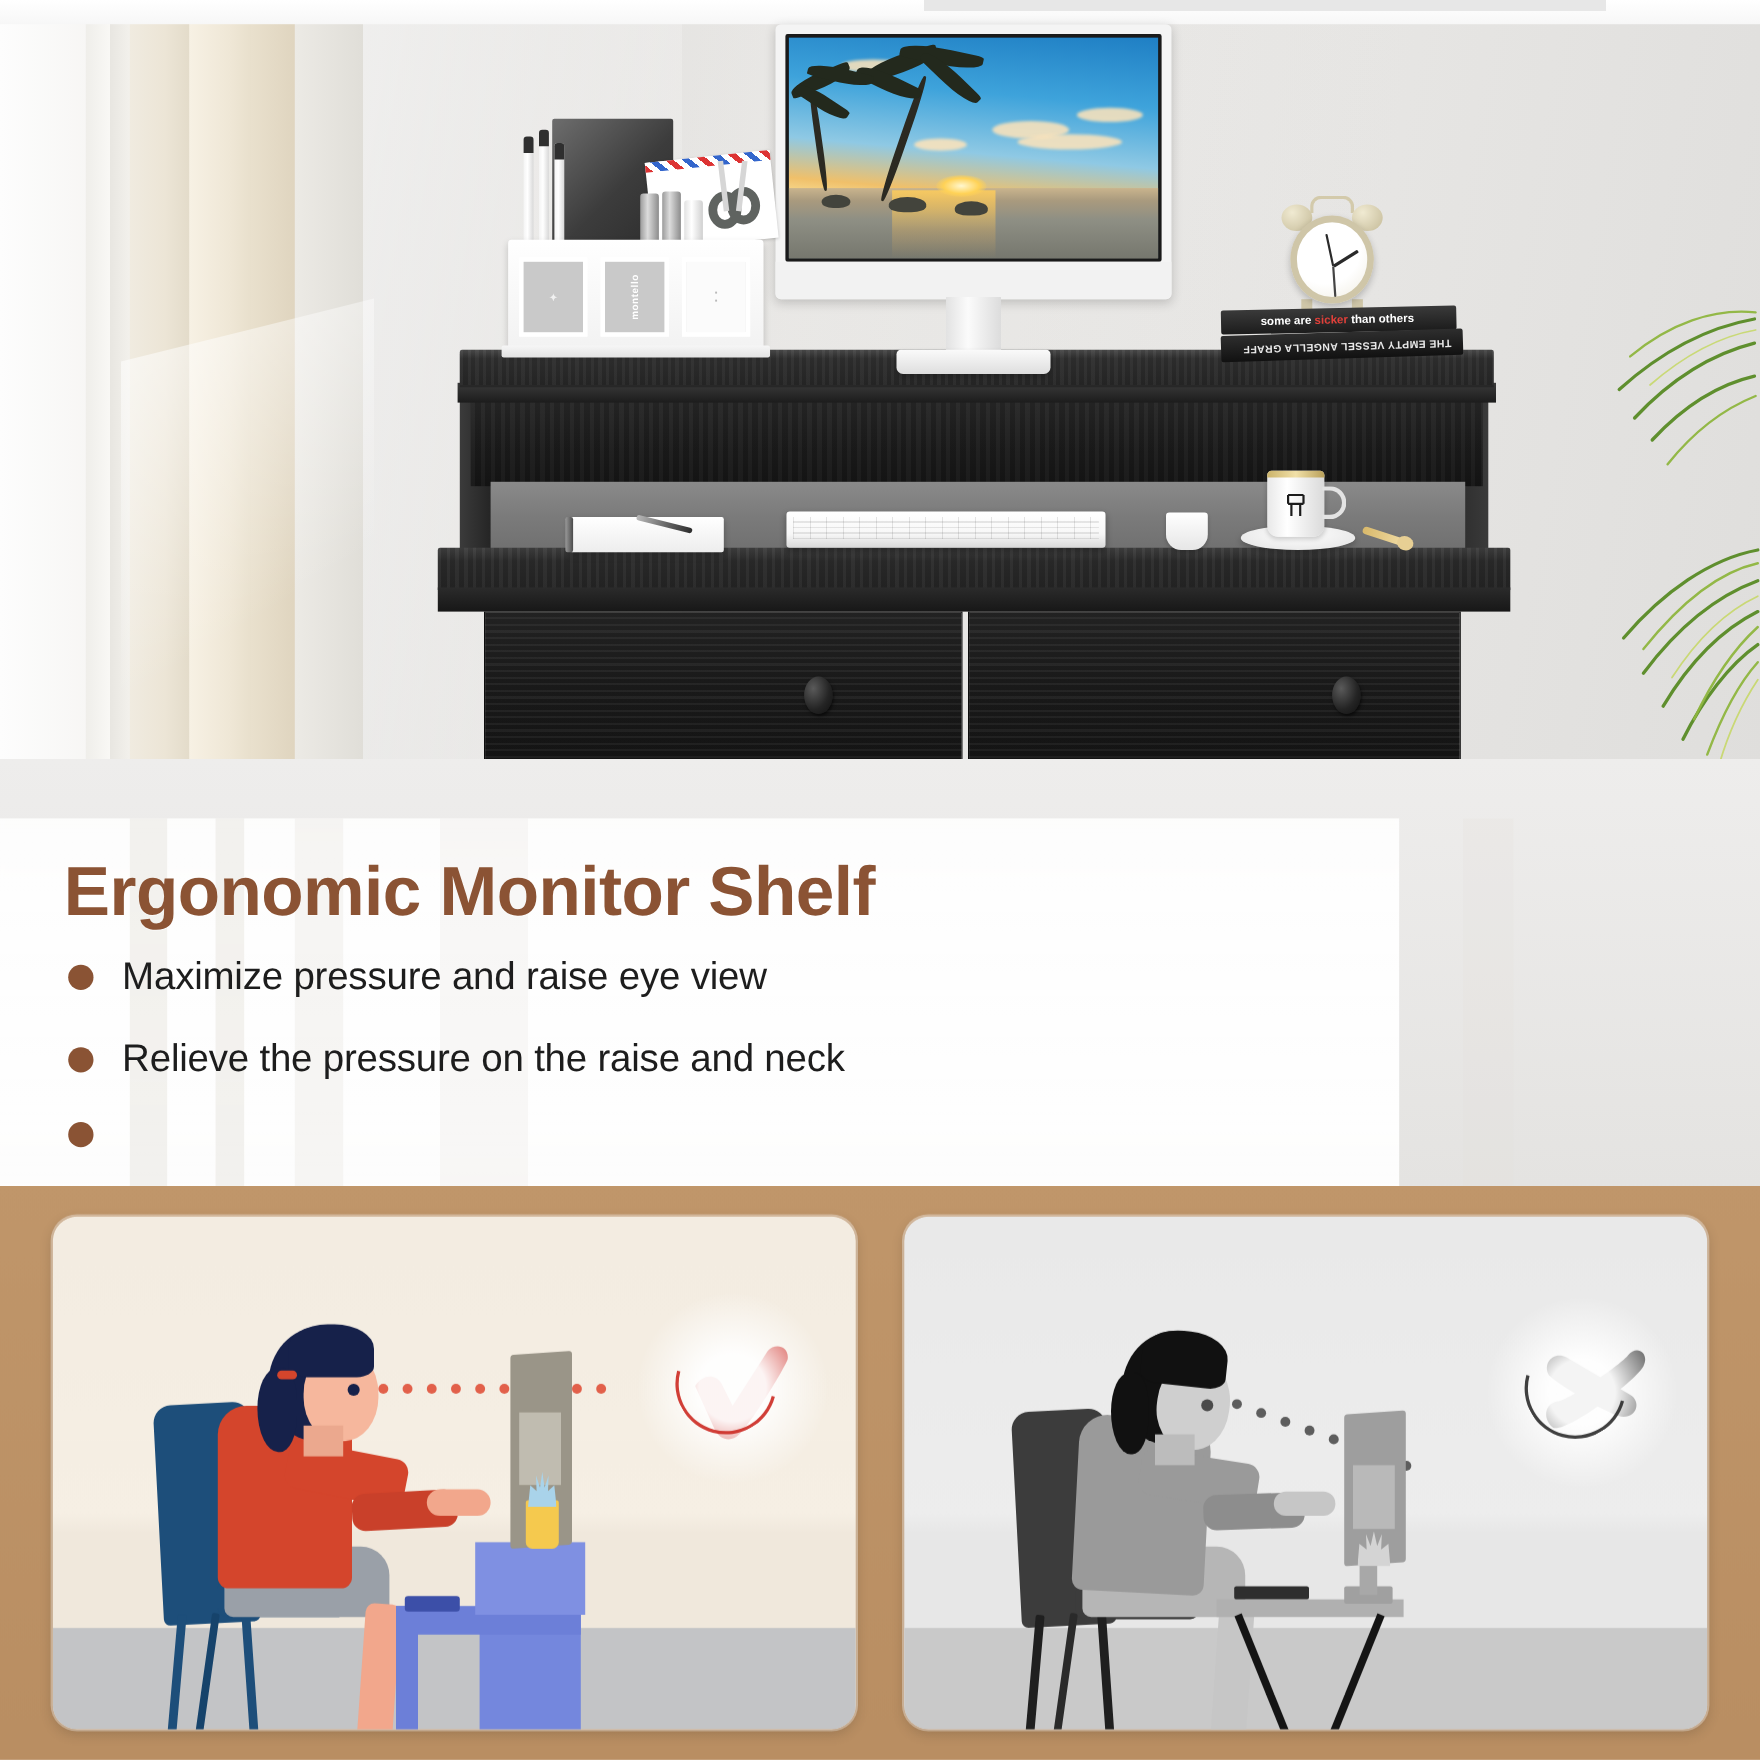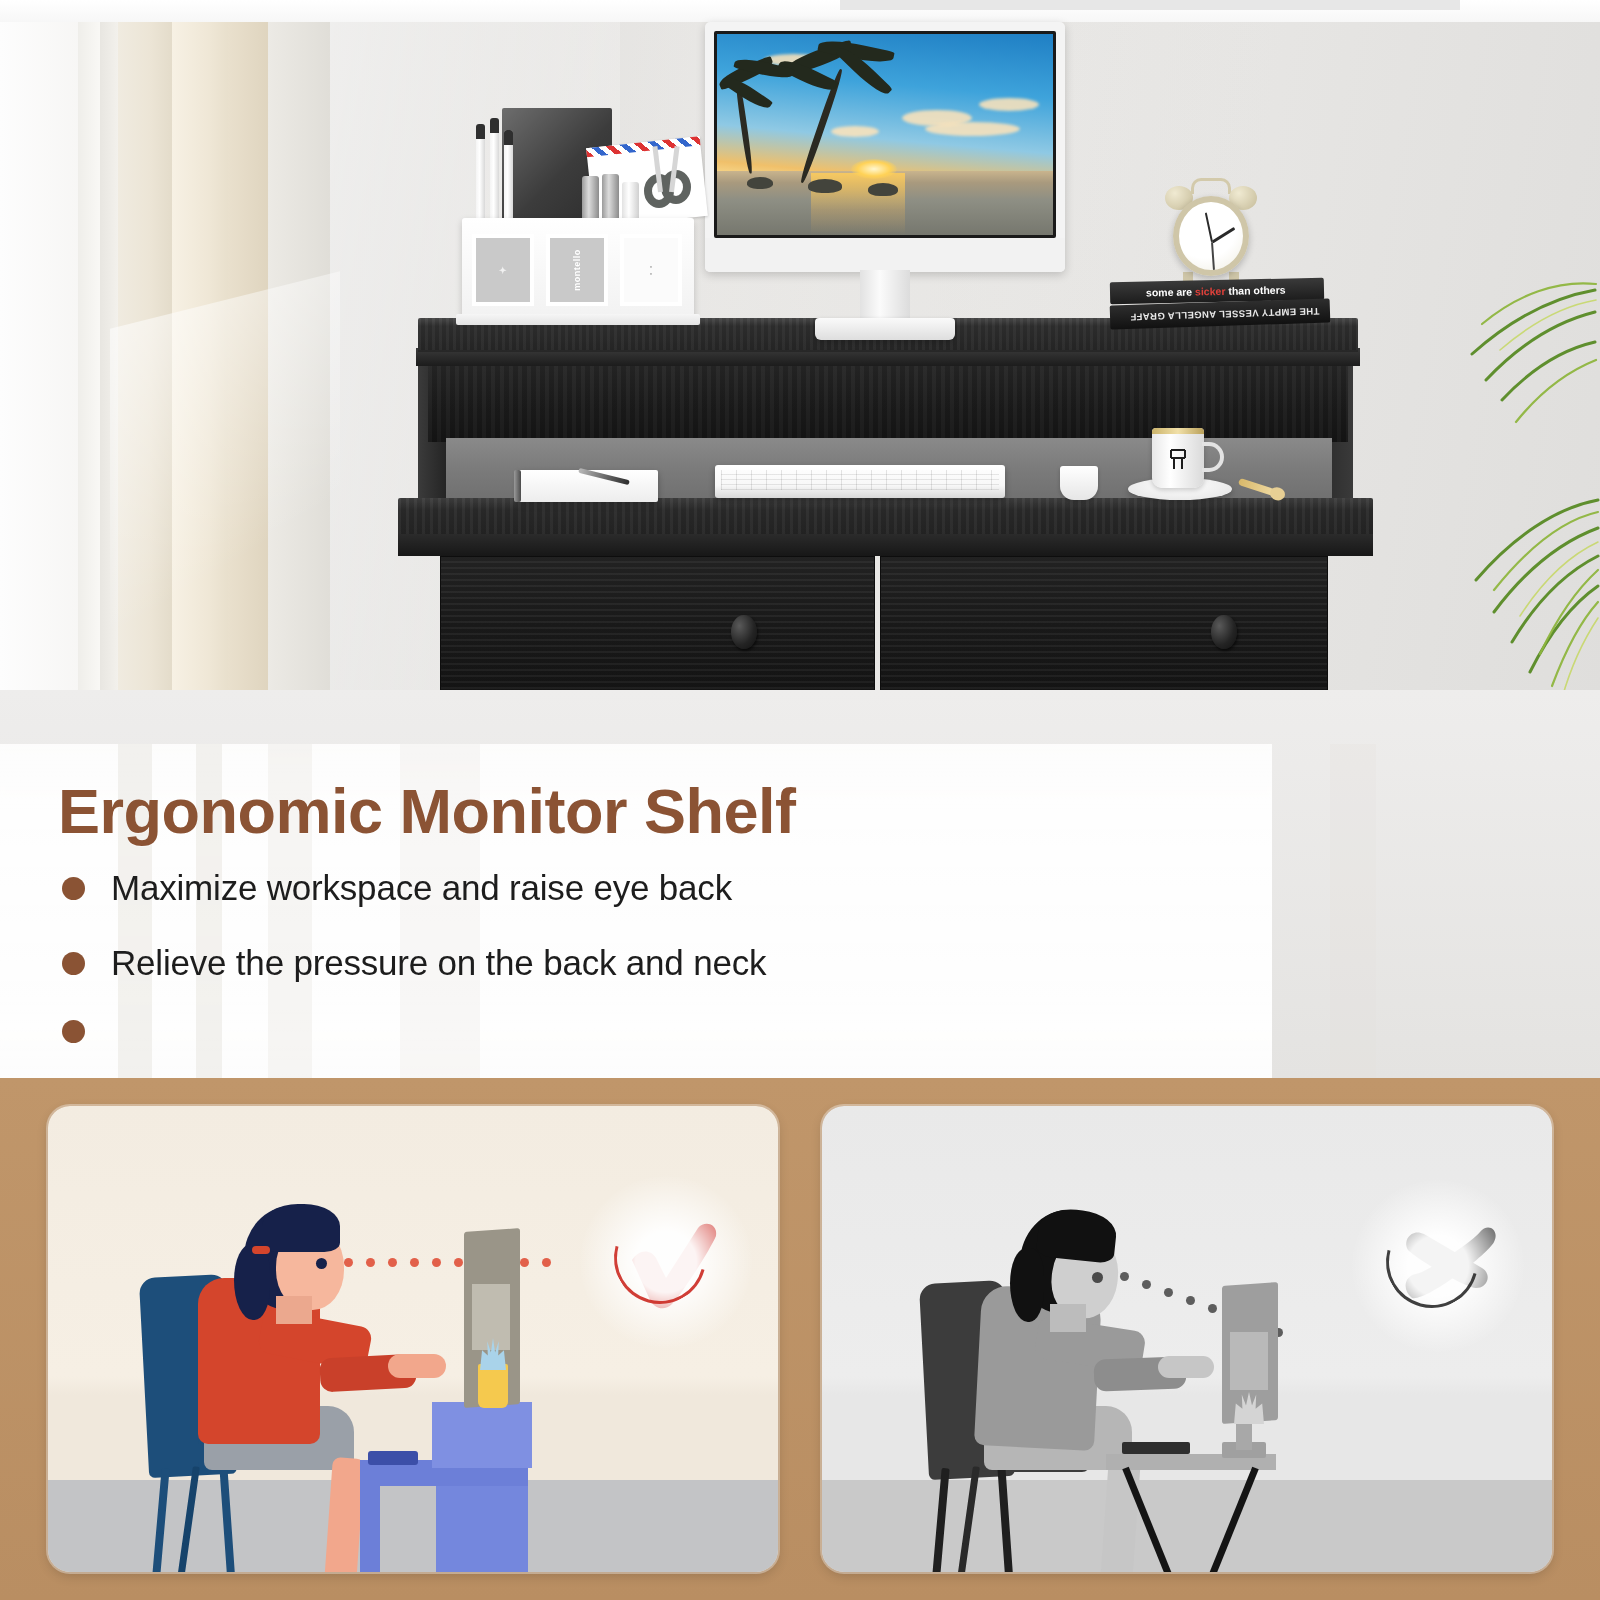--- a/index.html
+++ b/index.html
@@ -460,25 +460,25 @@
     <div class="band-streak" style="left:196px;width:26px;"></div>
     <div class="band-streak" style="left:268px;width:44px;opacity:.7;"></div>
     <div class="band-streak" style="left:400px;width:80px;opacity:.5;"></div>
     <div class="band-streak" style="left:1330px;width:46px;opacity:.45;"></div>
 
     <h1 class="headline">Ergonomic Monitor Shelf</h1>
 
     <div class="bullets">
       <div class="bullet">
         <span class="dot"></span>
-        <span class="btxt">Maximize workspace and raise eye back</span>
+        <span class="btxt">Maximize pressure and raise eye view</span>
       </div>
       <div class="bullet">
         <span class="dot"></span>
-        <span class="btxt">Relieve the pressure on the back and neck</span>
+        <span class="btxt">Relieve the pressure on the raise and neck</span>
       </div>
       <div class="bullet">
         <span class="dot"></span>
       </div>
     </div>
   </div>
 
   <div class="compare">
 
     <div class="panel panel-l">

